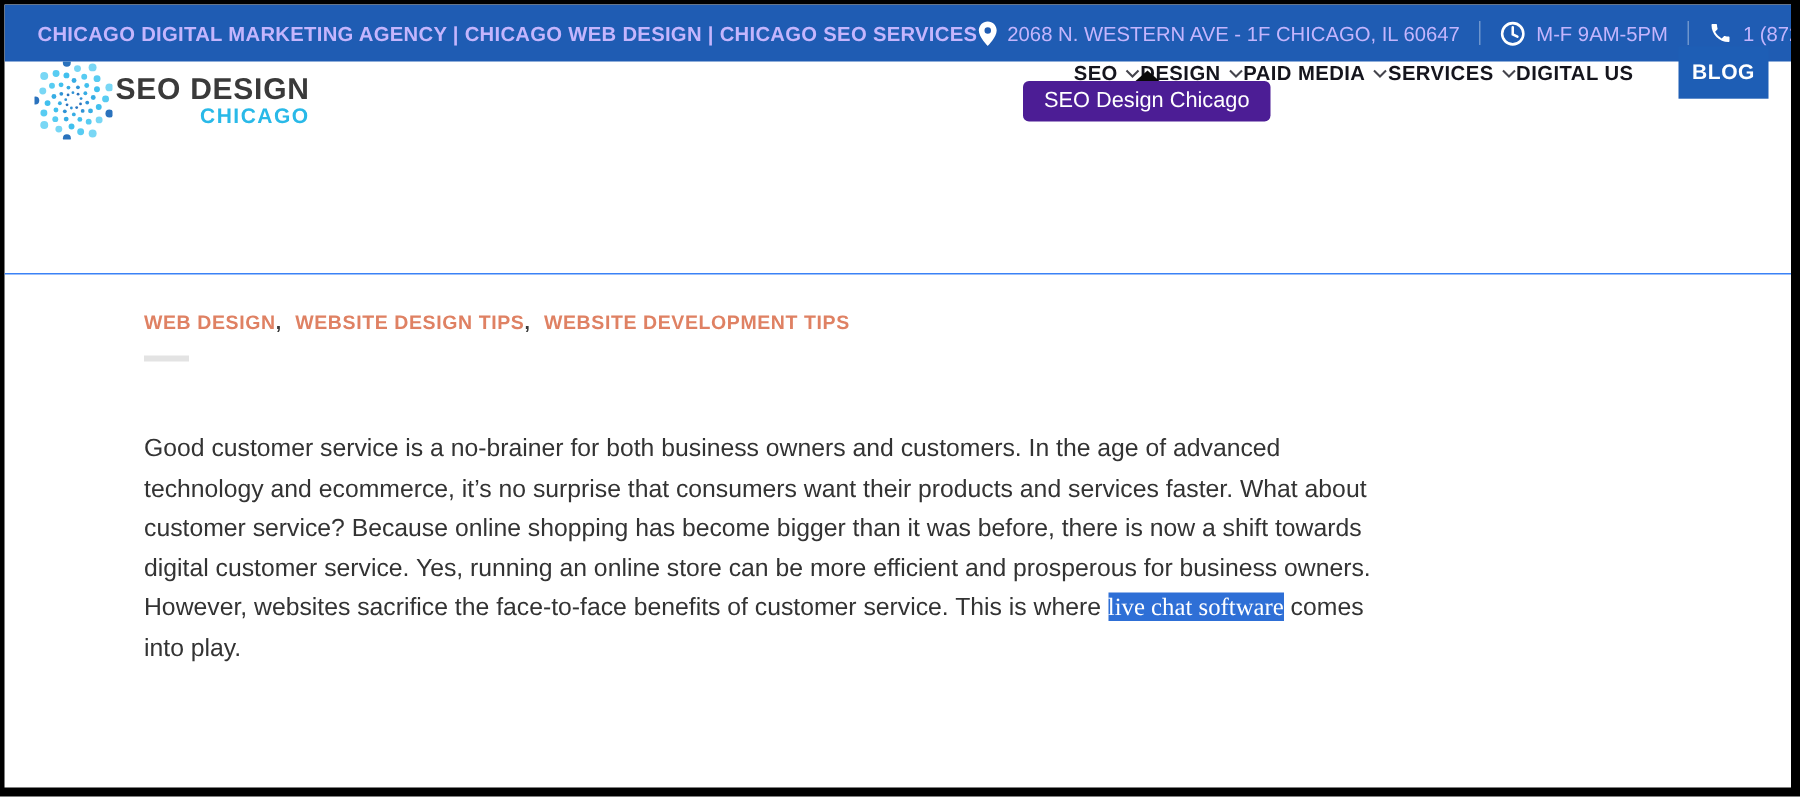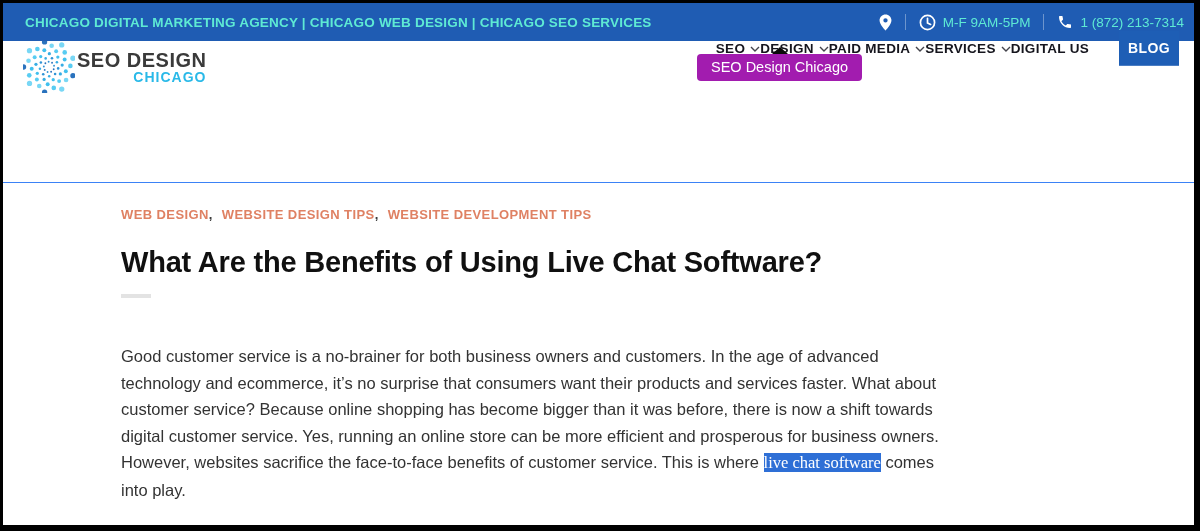--- a/index.html
+++ b/index.html
@@ -15,21 +15,21 @@
     border:solid #000;
     border-width:3px 6px 6px 3px;
     background:#fff;
     overflow:hidden;
   }
 
   
   .topbar {
     height:38px;
     background:#1f5cb3;
-    color:#5eead4;
+    color:#c4b5fd;
     display:flex;
     align-items:center;
     justify-content:space-between;
     padding:0 10px 0 22px;
   }
   .topbar-tagline {
     font-size:13.5px;
     font-weight:bold;
     letter-spacing:.2px;
     white-space:nowrap;
@@ -45,22 +45,22 @@
     width:1px; height:16px;
     background:rgba(255,255,255,.35);
     margin:0 13px;
   }
   .tb-icon { display:inline-flex; align-items:center; }
   .tb-icon svg { display:block; }
 
   
   .tooltip {
     position:absolute;
-    top:51px; left:694px;
-    background:#a21caf;
+    top:51px; left:679px;
+    background:#4c1d95;
     color:#fff;
     font-size:14.5px;
     padding:5px 14px 6px;
     border-radius:4px;
     z-index:20;
     white-space:nowrap;
   }
   .tooltip::before {
     content:"";
     position:absolute;
@@ -127,21 +127,21 @@
     padding:0;
     width:60px; height:35px;
     line-height:35px;
     text-align:center;
     border:none;
     cursor:pointer;
     font-family:"Liberation Sans", sans-serif;
   }
 
   
-  .content { padding:24px 0 0 118px; }
+  .content { padding:24px 0 0 93px; }
   .categories {
     font-size:13px;
     font-weight:bold;
     letter-spacing:.4px;
     color:#df8163;
   }
   .category-link { color:#df8163; cursor:pointer; }
   .category-sep { color:#3a3a3a; margin-right:5px; }
   .article-title {
     margin:24px 0 0;
@@ -176,20 +176,21 @@
 
   <div class="topbar">
     <div class="topbar-tagline">CHICAGO DIGITAL MARKETING AGENCY | CHICAGO WEB DESIGN | CHICAGO SEO SERVICES</div>
     <div class="topbar-right">
       <div class="topbar-group">
         <span class="tb-icon">
           <svg width="13" height="17" viewBox="0 0 24 30">
               <path fill="#fff" d="M12 0C5.9 0 1 4.9 1 11c0 8.2 11 19 11 19s11-10.8 11-19C23 4.9 18.1 0 12 0zm0 15a4 4 0 1 1 0-8 4 4 0 0 1 0 8z"></path>
             </svg>
         </span>
+        <span>2068 N. WESTERN AVE - 1F CHICAGO, IL 60647</span>
       </div>
       <div class="topbar-sep"></div>
       <div class="topbar-group">
         <span class="tb-icon">
           <svg width="17" height="17" viewBox="0 0 24 24">
               <circle cx="12" cy="12" r="10" fill="none" stroke="#fff" stroke-width="2.4"></circle>
               <path d="M12 6v6.6l4.4 2.2" fill="none" stroke="#fff" stroke-width="2.4" stroke-linecap="round"></path>
             </svg>
         </span>
         <span>M-F 9AM-5PM</span>
@@ -312,19 +313,18 @@
     </nav>
   </div>
 
   <div class="content">
     <div class="categories">
       <span class="category-link">WEB DESIGN</span><span class="category-sep">,</span>
       <span class="category-link">WEBSITE DESIGN TIPS</span><span class="category-sep">,</span>
       <span class="category-link">WEBSITE DEVELOPMENT TIPS</span>
     </div>
 
-    <h1 class="article-title">What Are the Benefits of Using Live Chat Software?</h1>
     <div class="title-rule"></div>
 
     <p class="article-body"><span>Good customer service is a no-brainer for both business owners and customers. In the age of advanced technology and ecommerce, it’s no surprise that consumers want their products and services faster. What about customer service? Because online shopping has become bigger than it was before, there is now a shift towards digital customer service. Yes, running an online store can be more efficient and prosperous for business owners. However, websites sacrifice the face-to-face benefits of customer service. This is where </span><span class="highlight">live chat software</span><span> comes into play.</span></p>
   </div>
 
 </div>
 
 </body></html>

